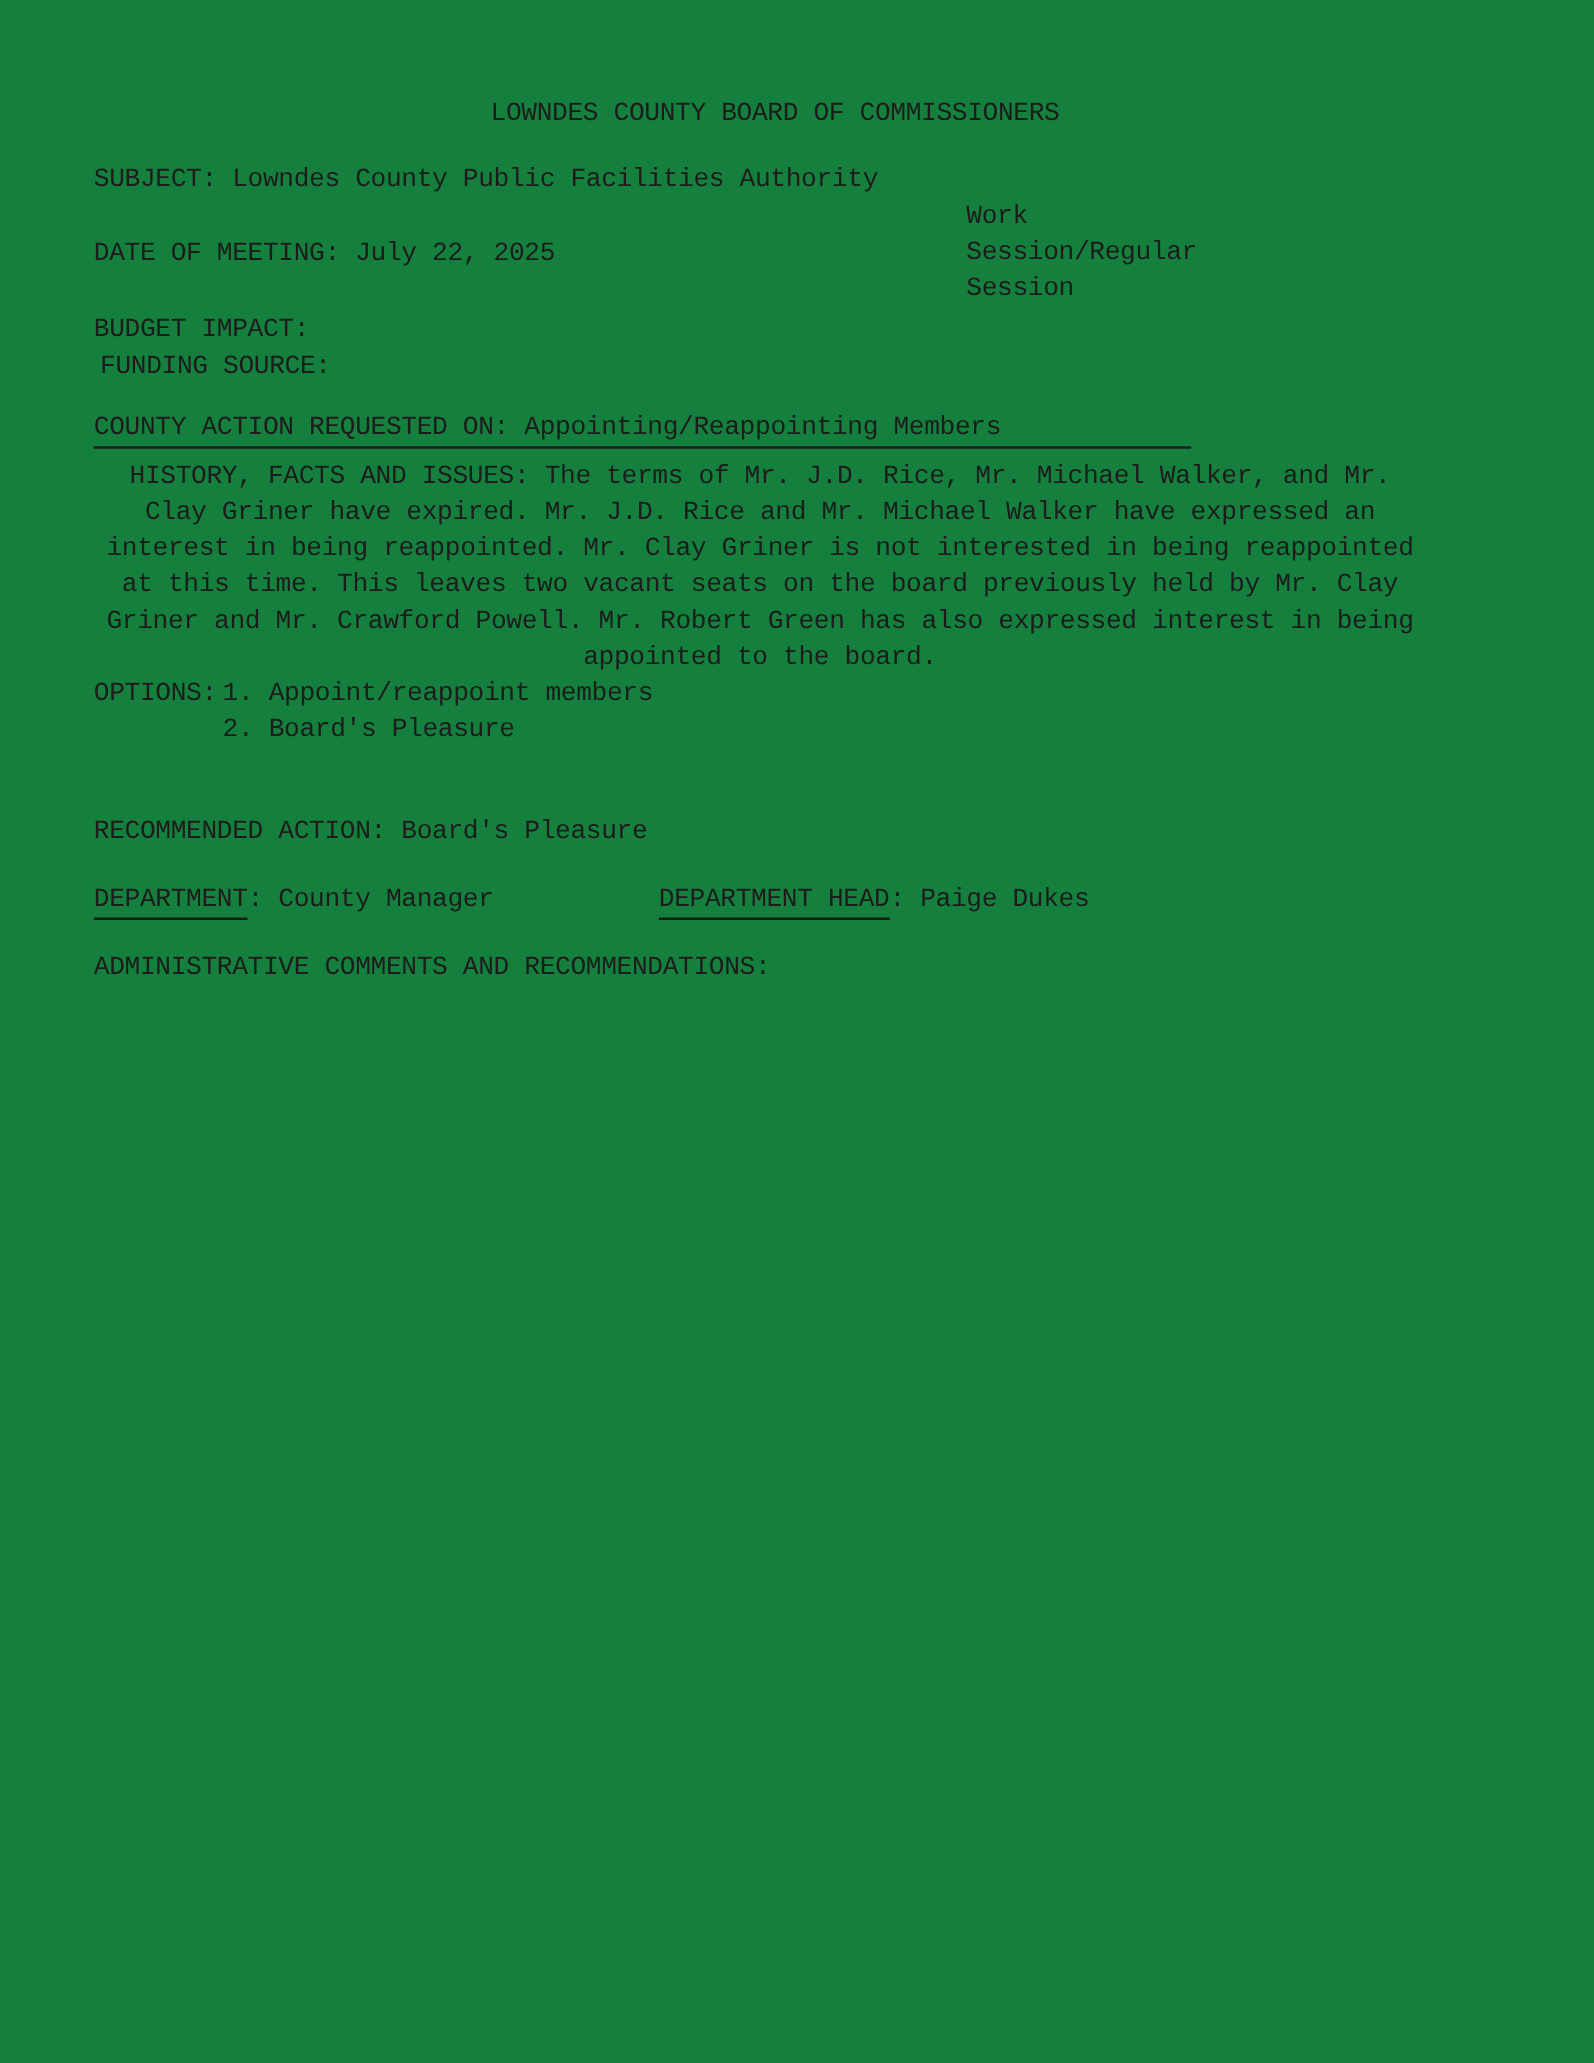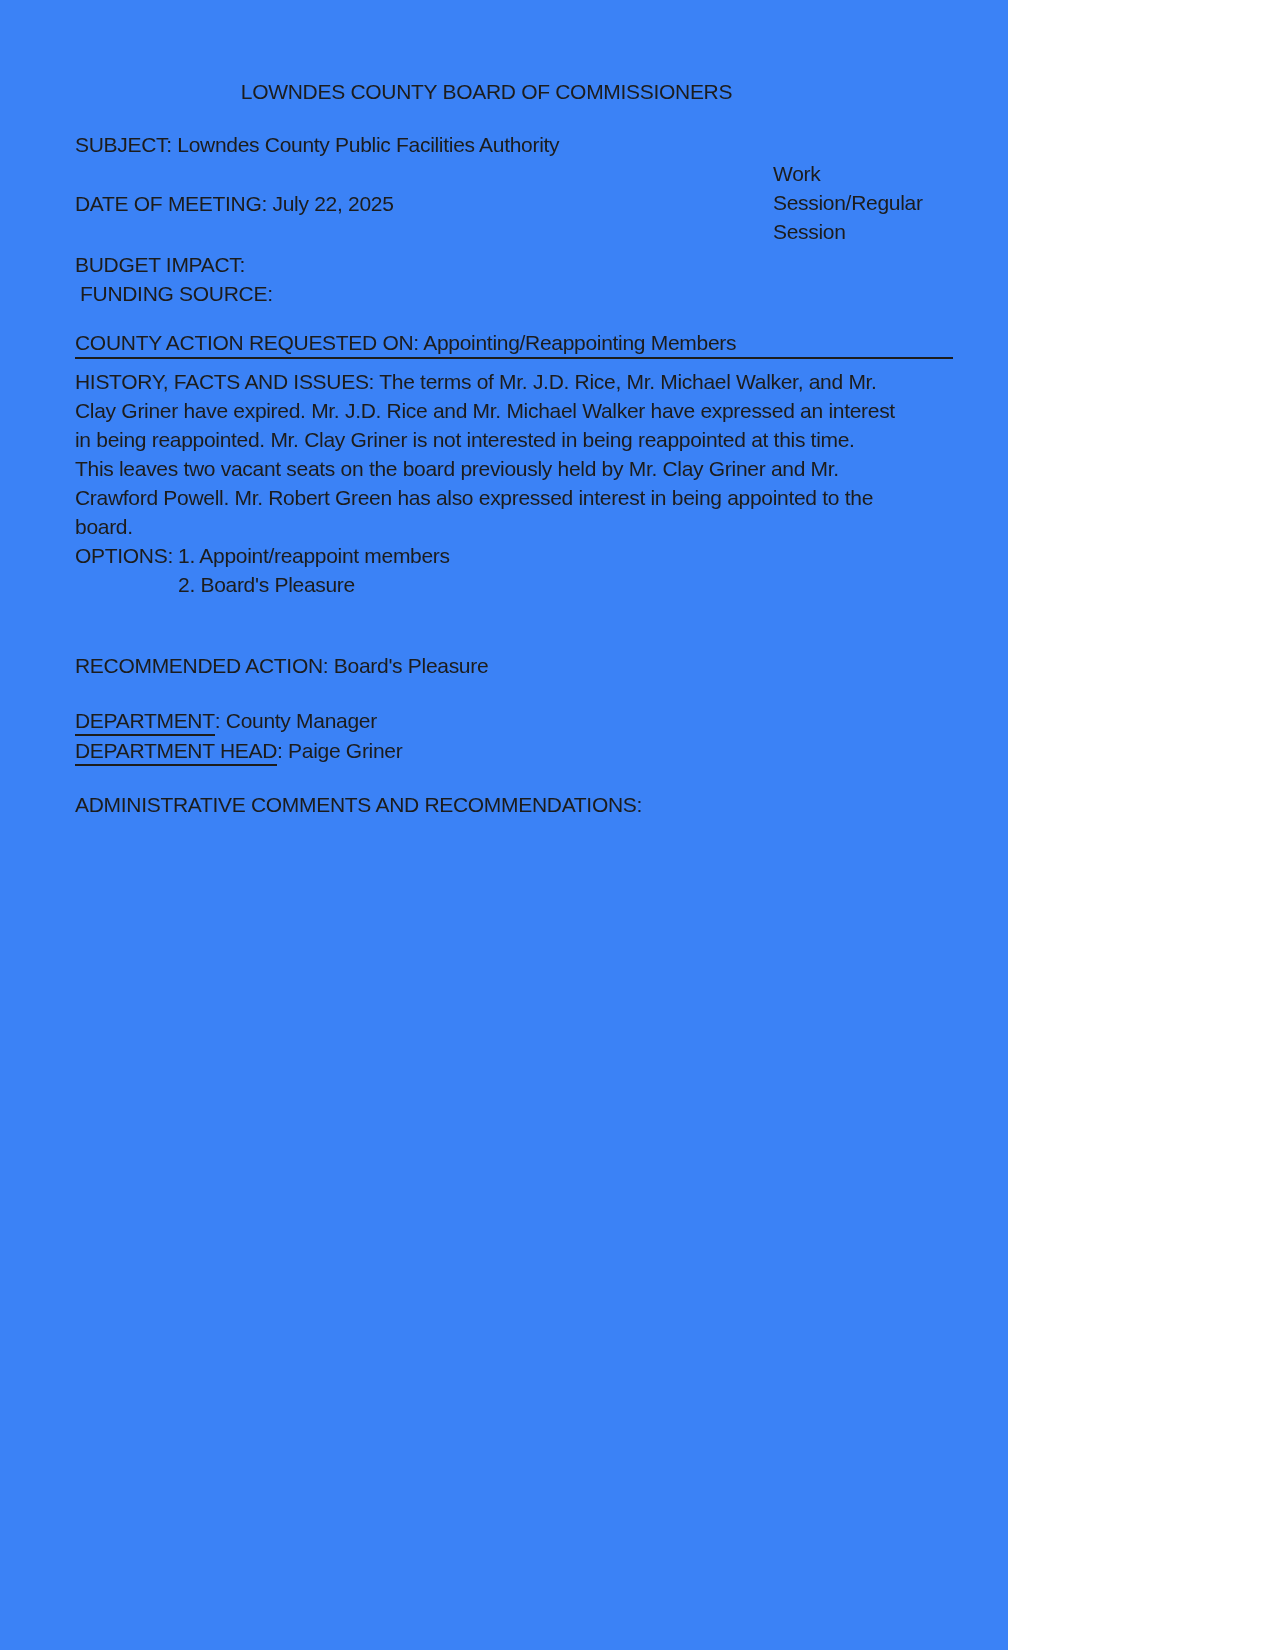--- a/index.html
+++ b/index.html
@@ -2,24 +2,24 @@
 <html><head>
 <meta charset="utf-8">
 <style>
   html, body {
     margin: 0;
     padding: 0;
     background: #ffffff;
   }
   .page {
     position: relative;
-    width: 1008px;
+    width: 1275px;
     height: 1650px;
-    background: #3b82f6;
-    font-family: Liberation Sans, sans-serif;
+    background: #15803d;
+    font-family: Liberation Mono, monospace;
     font-size: 21px;
     letter-spacing: -0.3px;
     color: #1c1c1c;
     box-sizing: border-box;
     padding: 76px 110px 0 75px;
     overflow: hidden;
   }
   .title-block {
     text-align: center;
     line-height: 32px;
@@ -67,20 +67,21 @@
     margin-top: 20px;
     line-height: 29px;
     width: 878px;
     border-bottom: 2px solid #1c1c1c;
     box-sizing: border-box;
   }
   .history-para {
     margin-top: 8px;
     line-height: 29px;
     max-width: 1066px;
+    text-align: center;
   }
   .options-row {
     display: flex;
     line-height: 29px;
   }
   .options-label {
     display: inline-block;
     width: 100px;
     flex: 0 0 auto;
   }
@@ -148,18 +149,18 @@
       <div>1. Appoint/reappoint members</div>
       <div>2. Board's Pleasure</div>
     </div>
   </div>
 
   <div class="recommended-line">
     <span>RECOMMENDED ACTION: </span><span>Board's Pleasure</span>
   </div>
 
   <div class="department-row">
-    <span class="department-pair"><span class="underlined-label">DEPARTMENT</span><span>: County Manager</span></span><span class="department-pair"><span class="underlined-label">DEPARTMENT HEAD</span><span>: Paige Griner</span></span>
+    <span class="department-pair"><span class="underlined-label">DEPARTMENT</span><span>: County Manager</span></span><span class="department-pair"><span class="underlined-label">DEPARTMENT HEAD</span><span>: Paige Dukes</span></span>
   </div>
 
   <div class="admin-line">ADMINISTRATIVE COMMENTS AND RECOMMENDATIONS:</div>
 
 </div>
 
 </body></html>

